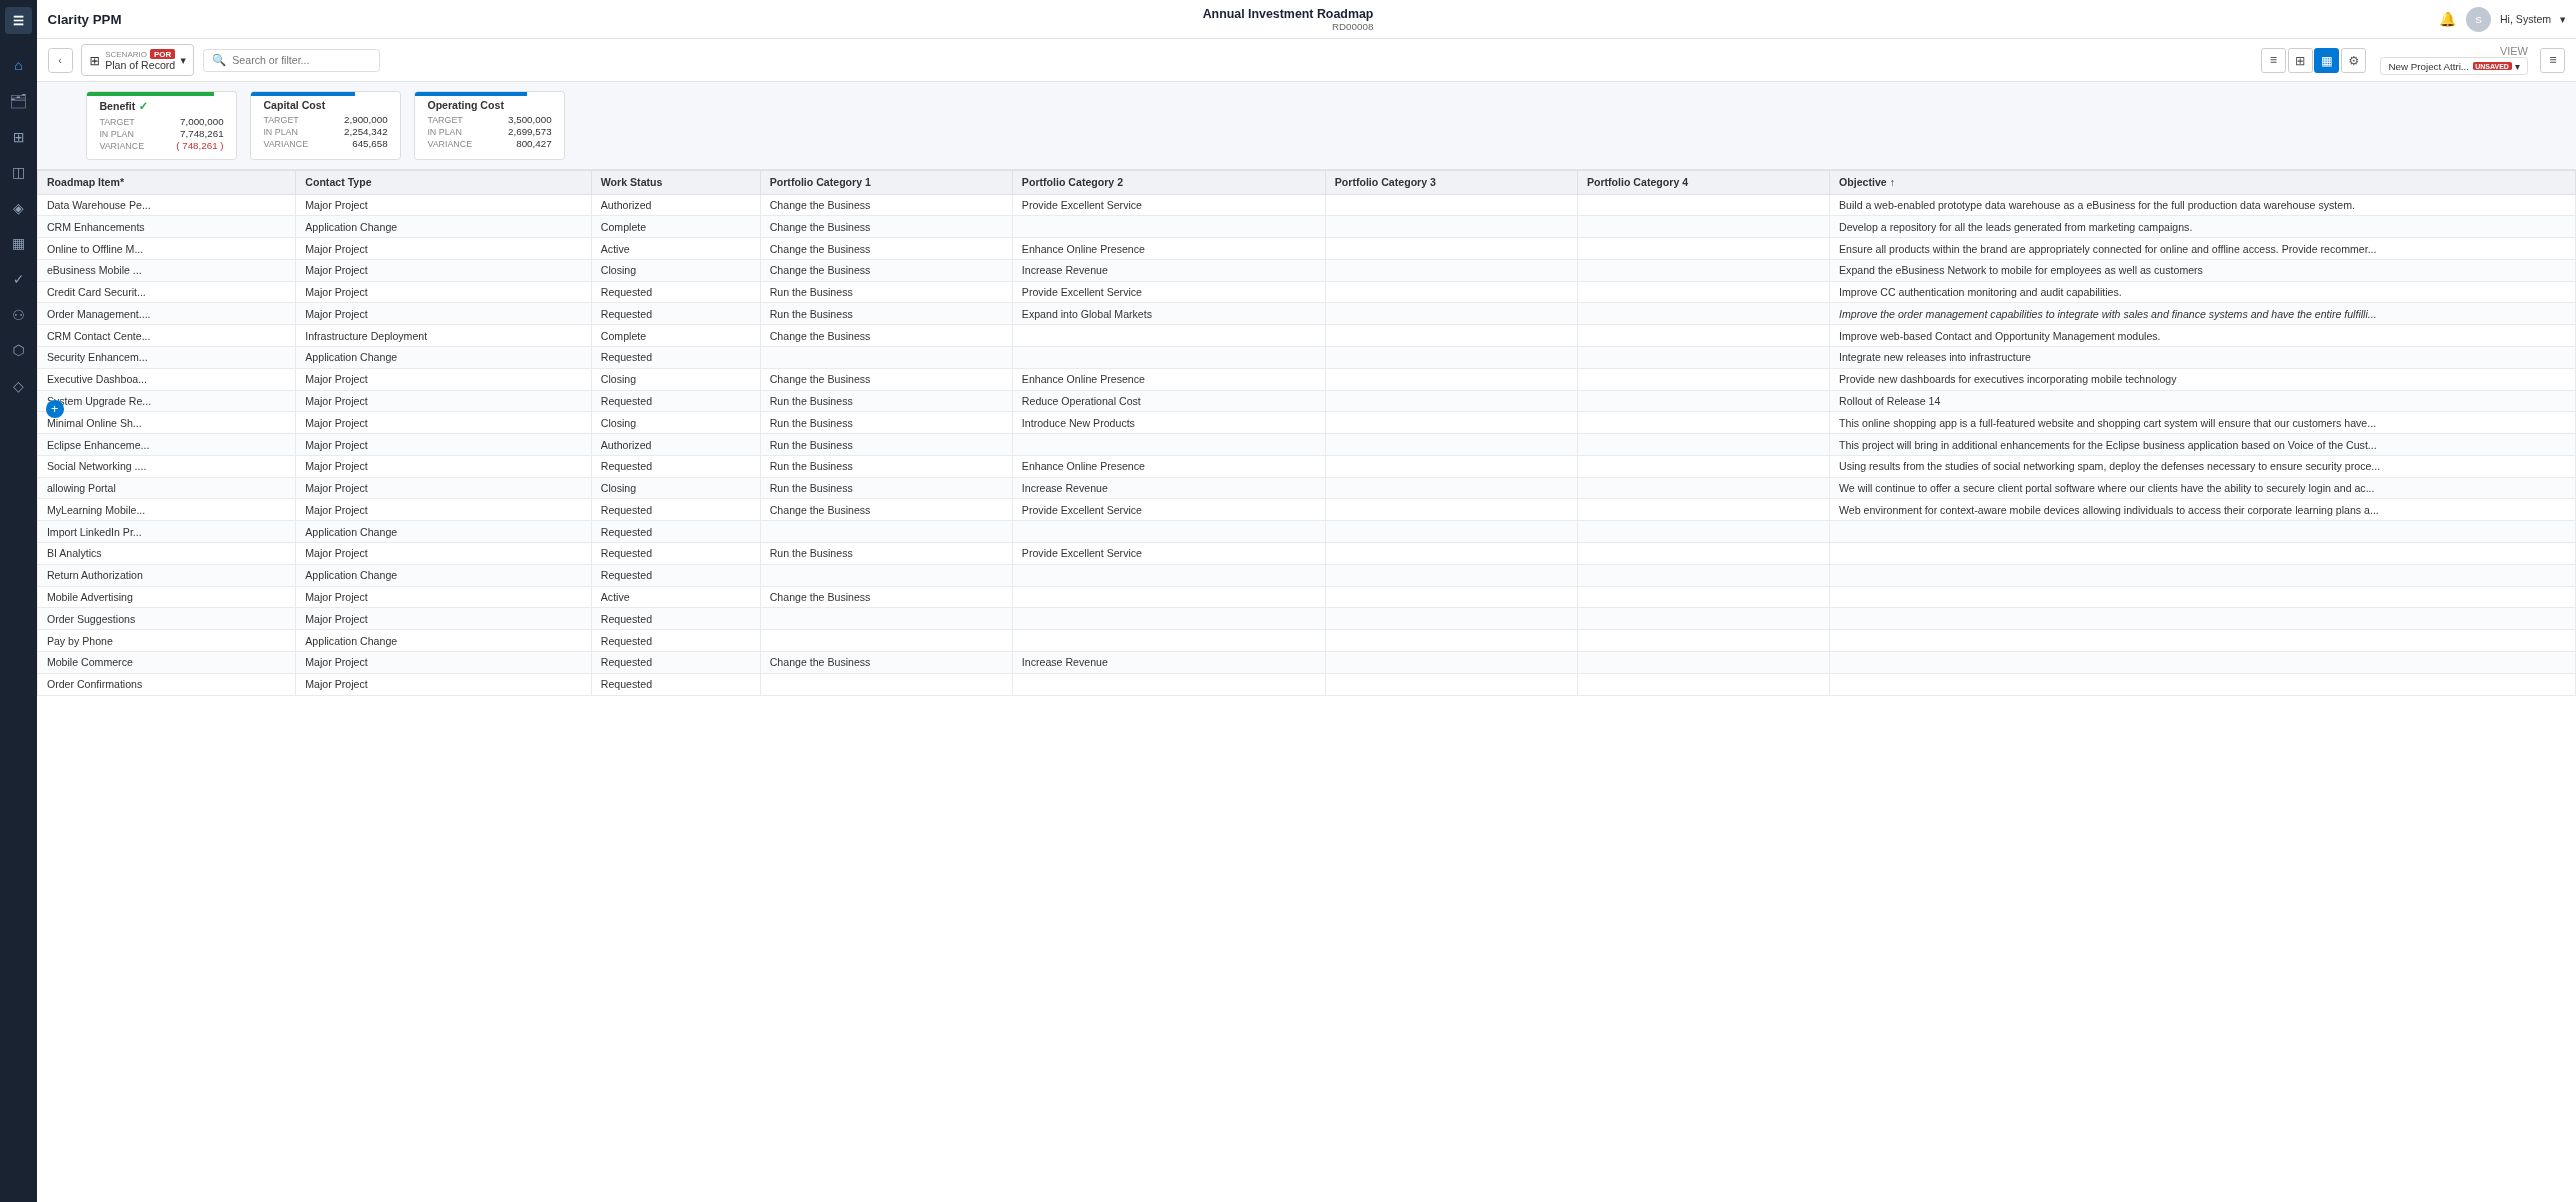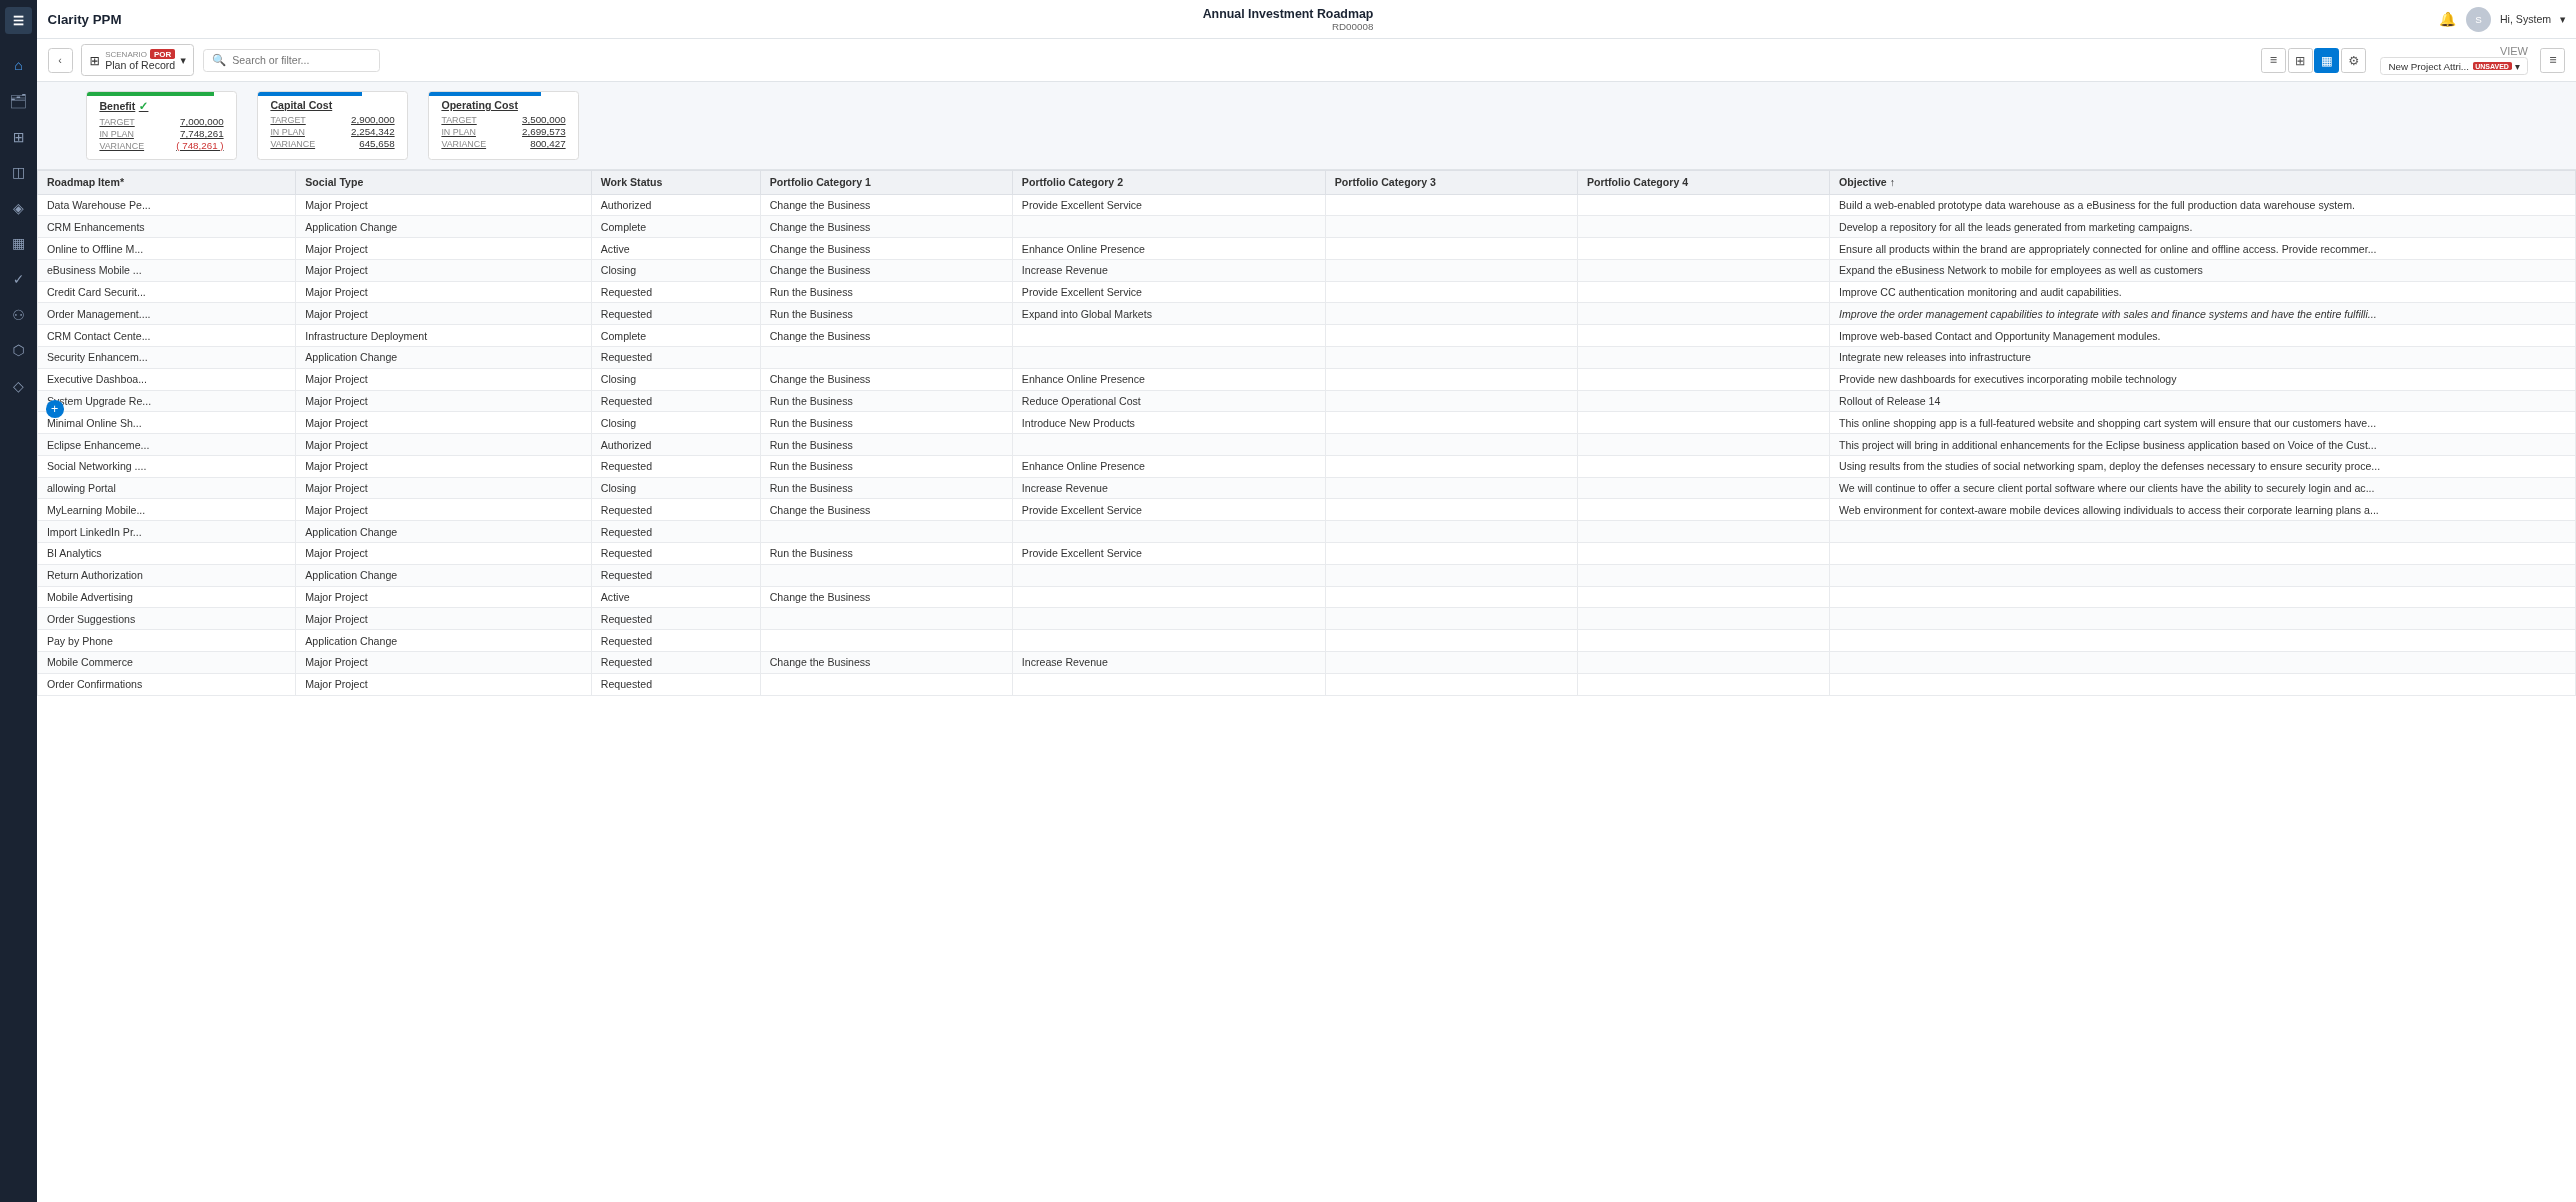--- a/index.html
+++ b/index.html
@@ -185,25 +185,24 @@
       color: white;
       font-size: 7px;
       padding: 0.9px 2.7px;
       border-radius: 1.8px;
       font-weight: bold;
     }
 
     
     .metrics-row {
       display: flex;
-      gap: 20px;
+      gap: 13px;
       padding: 8.9px 49px 8.9px 49px;
       background: #f5f7fa;
       border-bottom: 0.9px solid #e0e4e8;
-      text-decoration: underline;
     }
     .metric-card {
       background: #fff;
       border: 0.9px solid #ddd;
       border-radius: 3.5px;
       padding: 7px 12.4px;
       min-width: 151px;
       position: relative;
       overflow: hidden;
     }
@@ -394,21 +393,21 @@
         </div>
       </div>
     </div>
 
   <div class="table-container">
     <button class="add-btn">+</button>
     <table class="data-table" id="main-table">
       <thead id="table-head">
           <tr>
             <th>Roadmap Item*</th>
-            <th>Social Type</th>
+            <th>Contact Type</th>
             <th>Work Status</th>
             <th>Portfolio Category 1</th>
             <th>Portfolio Category 2</th>
             <th>Portfolio Category 3</th>
             <th>Portfolio Category 4</th>
             <th>Objective ↑</th>
           </tr>
         </thead>
       <tbody id="table-body">
           <tr>

